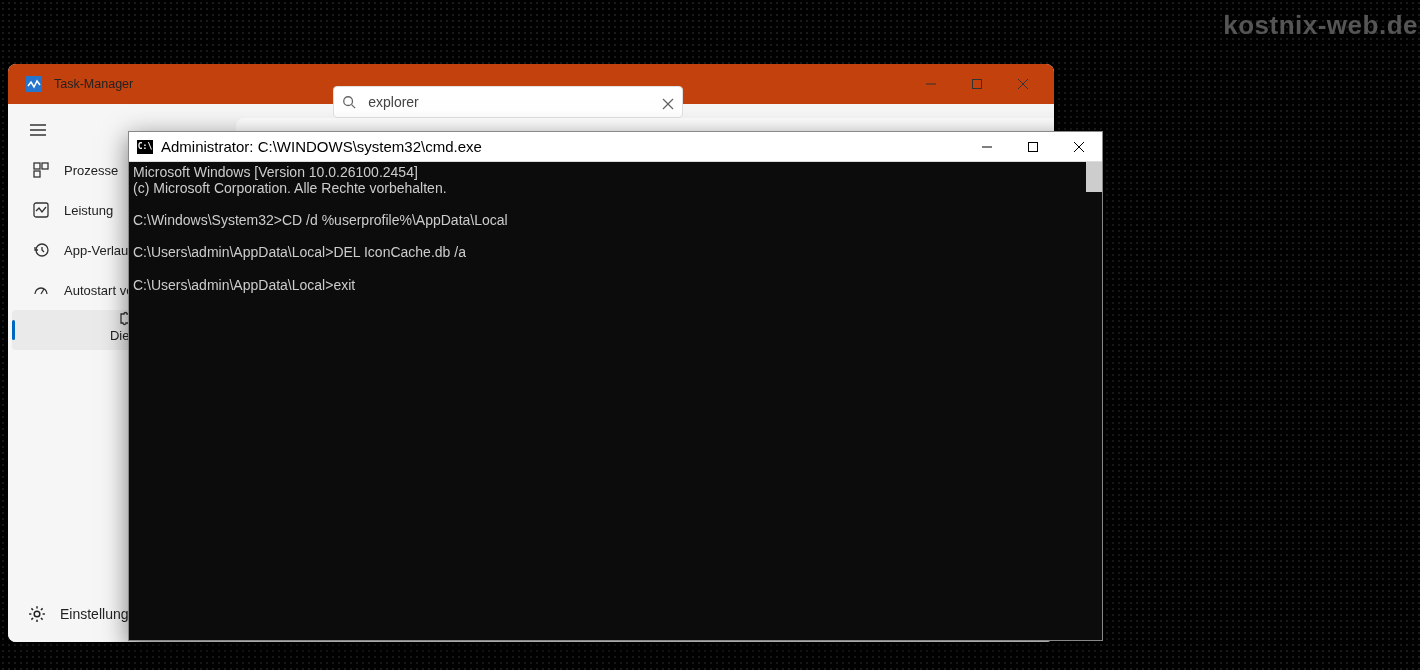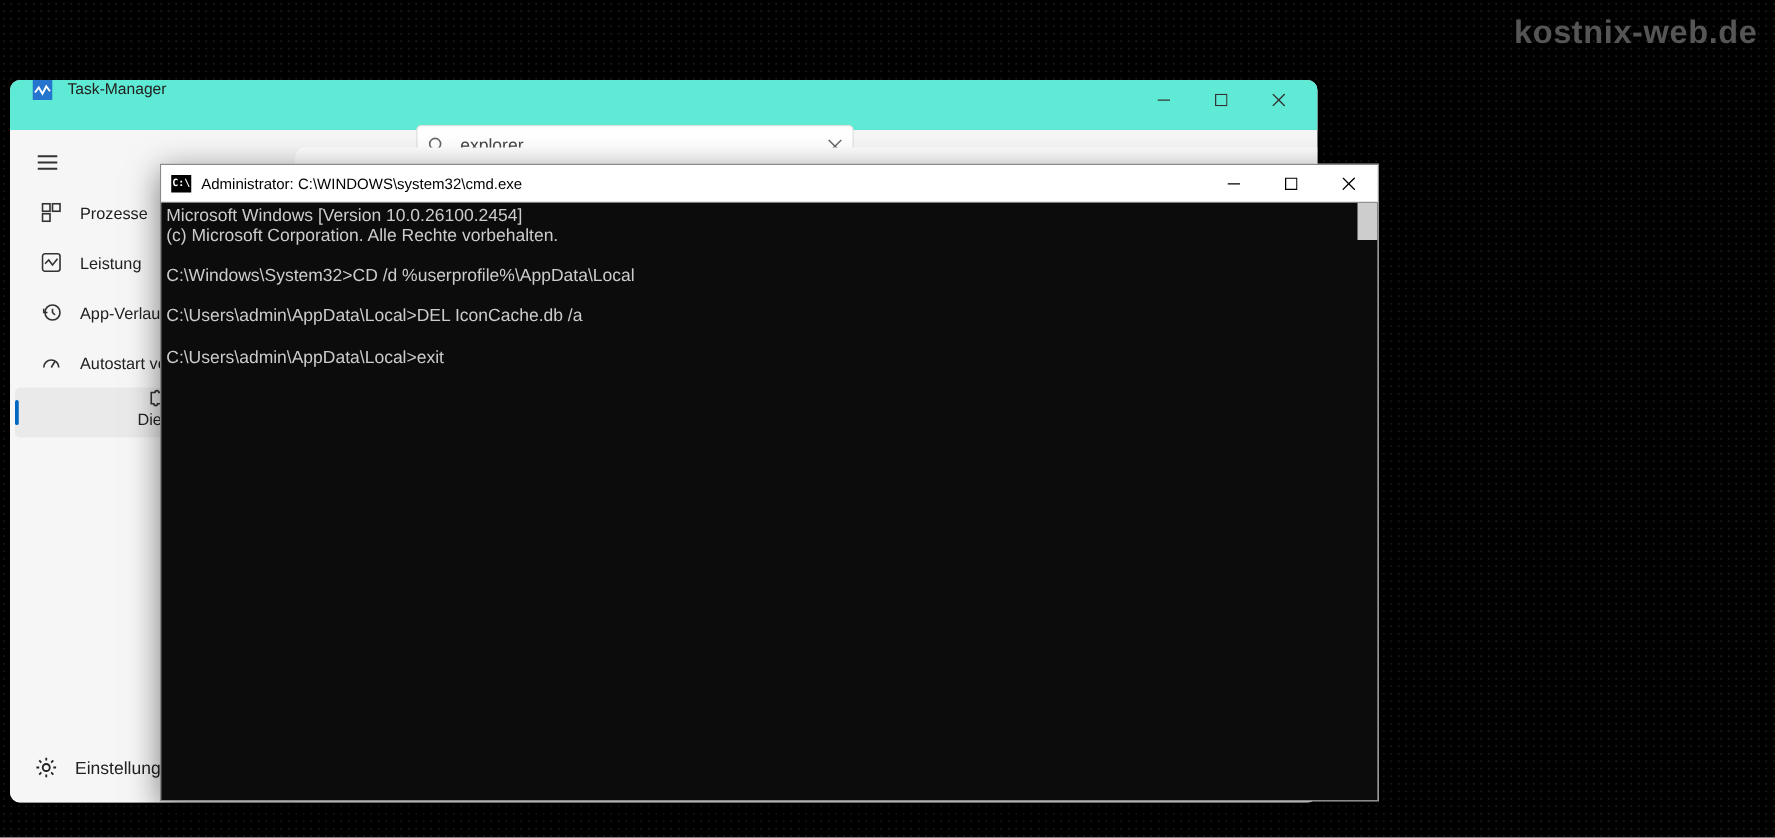--- a/index.html
+++ b/index.html
@@ -4,28 +4,28 @@
 <style>
 * { margin: 0; padding: 0; box-sizing: border-box; font-family: 'Segoe UI', Tahoma, sans-serif; }
 body { width: 1420px; height: 670px; background: #000; position: relative; overflow: hidden; }
 
 
 .bg-pattern { position: absolute; top: 0; left: 0; width: 100%; height: 100%;
   background-image: radial-gradient(circle, #1a1a1a 1px, transparent 1px);
   background-size: 6px 6px; }
 
 
-.watermark { position: absolute; top: 10px; right: 14px; color: #555;
+.watermark { position: absolute; top: 10px; right: 2px; color: #555;
   font-size: 26px; font-weight: 600; letter-spacing: 0.5px; }
 
 
 .taskmgr { position: absolute; left: 8px; top: 64px; width: 1046px; height: 578px;
   background: #f6f6f6; border-radius: 8px; box-shadow: 0 4px 16px rgba(0,0,0,.4); overflow: hidden; }
 
-.tm-titlebar { display: flex; height: 40px; padding: 0 8px; background: #5eead4; }
+.tm-titlebar { display: flex; align-items: center; height: 40px; padding: 16px 8px; background: #c2410c; }
 .tm-appicon { width: 16px; height: 16px; margin-left: 10px; margin-right: 12px; display: flex; }
 .tm-appicon svg { width: 16px; height: 16px; }
 .tm-title { font-size: 12.5px; color: #222; }
 
 .tm-search { margin-left: 200px; display: flex; align-items: center; background: #fff;
   border: 1px solid #e0e0e0; border-radius: 4px; height: 32px; width: 350px; padding: 0 8px; margin-top: 36px; }
 .tm-search-icon { width: 14px; height: 14px; color: #666; margin-right: 12px; }
 .tm-search-input { border: none; outline: none; font-size: 14px; color: #444; flex: 1; background: transparent; }
 .tm-search-clear { width: 12px; height: 12px; color: #666; cursor: pointer; }
 
@@ -62,21 +62,21 @@
 
 .cmd { position: absolute; left: 128px; top: 131px; width: 975px; height: 510px;
   background: #fff; border: 1px solid #888; box-shadow: 0 6px 24px rgba(0,0,0,.5);
   display: flex; flex-direction: column; }
 
 .cmd-titlebar { display: flex; align-items: center; height: 30px; background: #fff;
   border-bottom: 1px solid #ddd; padding-left: 8px; }
 .cmd-icon { width: 16px; height: 14px; margin-right: 8px; background: #000; position: relative;
   display: flex; align-items: center; justify-content: center; font-size: 8px; color: #fff;
   font-family: monospace; font-weight: bold; }
-.cmd-title { font-size: 12px; color: #000; }
+.cmd-title { font-size: 15px; color: #000; }
 .cmd-winctrl { margin-left: auto; display: flex; }
 .cmd-winbtn { width: 46px; height: 30px; display: flex; align-items: center; justify-content: center;
   color: #000; cursor: pointer; }
 .cmd-winbtn svg { width: 10px; height: 10px; }
 
 .cmd-body { flex: 1; background: #0c0c0c; color: #ccc; font-family: Consolas, monospace;
   font-size: 14px; line-height: 1.15; padding: 2px 4px; white-space: pre; overflow: hidden; position: relative; }
 .cmd-scroll { position: absolute; right: 0; top: 0; width: 16px; height: 30px; background: #cdcdcd; }
 </style>
 </head>

